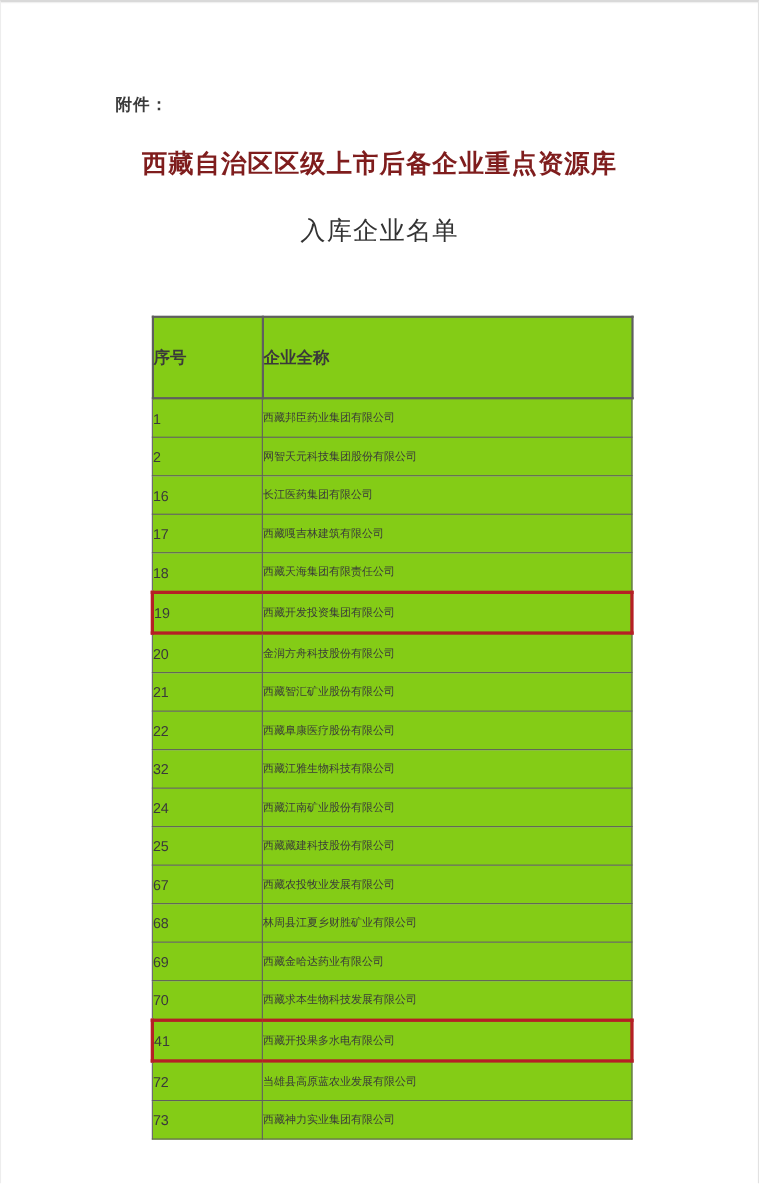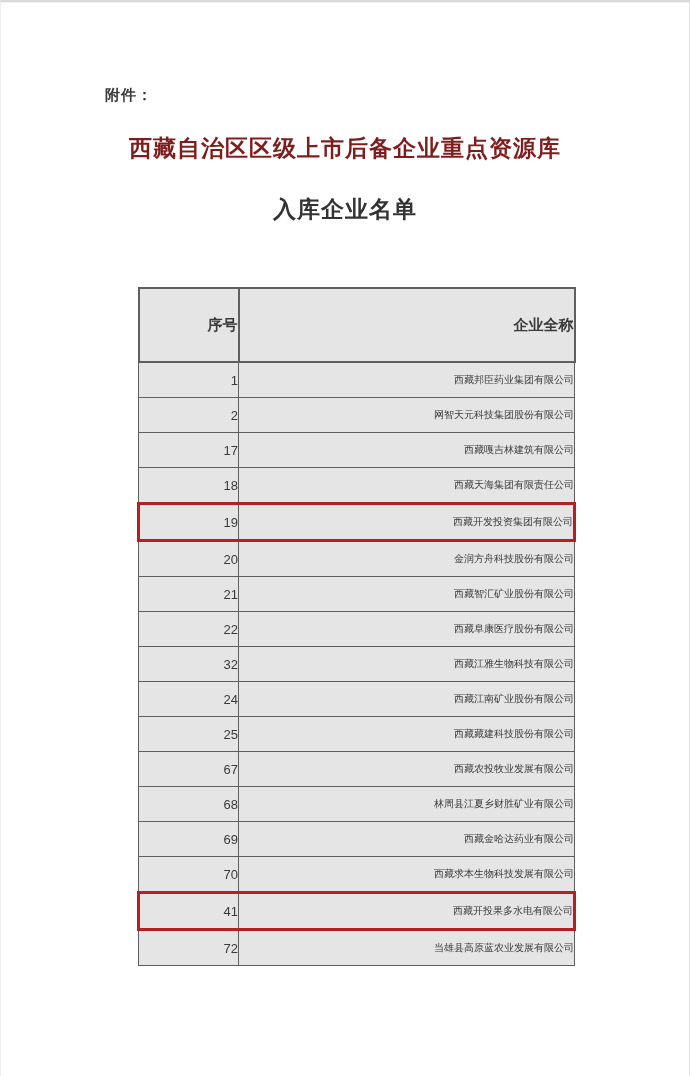--- a/index.html
+++ b/index.html
@@ -40,40 +40,40 @@
     color: #7f1d1d;
     letter-spacing: 1px;
   }
   .title-line2 {
     position: absolute;
     left: 0;
     right: 0;
     top: 192px;
     text-align: center;
     font-size: 23px;
-    font-weight: bold;
+    font-weight: normal;
     color: #333333;
     letter-spacing: 1px;
   }
   table.doc-table {
     position: absolute;
     left: 136px;
     top: 285px;
     width: 439px;
     border-collapse: collapse;
     table-layout: fixed;
   }
   .doc-table col.serial-col { width: 100px; }
   .doc-table th, .doc-table td {
     border: 1px solid var(--table-border, #5f5f5f);
-    text-align: right;
+    text-align: left;
     vertical-align: middle;
     color: var(--text-color, #3a3a3a);
     padding: 0;
-    background: #e5e5e5;
+    background: #84cc16;
   }
   .doc-table thead th {
     height: 72px;
     font-size: 15px;
     font-weight: bold;
     border-width: 2px;
   }
   .doc-table tbody td {
     height: 34px;
     font-size: 10px;
@@ -82,21 +82,20 @@
   .doc-table tbody td.serial { font-size: 13px; }
   .doc-table tr.highlight td {
     border-top: 3px solid var(--highlight, #b52025);
     border-bottom: 3px solid var(--highlight, #b52025);
   }
   .doc-table tr.highlight td:first-child {
     border-left: 3px solid var(--highlight, #b52025);
   }
   .doc-table tr.highlight td:last-child {
     border-right: 3px solid var(--highlight, #b52025);
-    padding-left: 40px;
   }
 </style>
 </head>
 <body>
 
 <div class="page">
   <div class="attachment-label">附件：</div>
 
   <div class="title-line1">西藏自治区区级上市后备企业重点资源库</div>
 
@@ -114,20 +113,24 @@
       </tr>
     </thead>
     <tbody>
         <tr>
           <td class="serial">1</td>
           <td>西藏邦臣药业集团有限公司</td>
         </tr>
         <tr>
           <td class="serial">2</td>
           <td>网智天元科技集团股份有限公司</td>
+        </tr>
+        <tr>
+          <td class="serial">16</td>
+          <td>长江医药集团有限公司</td>
         </tr>
         <tr>
           <td class="serial">17</td>
           <td>西藏嘎吉林建筑有限公司</td>
         </tr>
         <tr>
           <td class="serial">18</td>
           <td>西藏天海集团有限责任公司</td>
         </tr>
         <tr class="highlight">
@@ -175,15 +178,19 @@
           <td>西藏求本生物科技发展有限公司</td>
         </tr>
         <tr class="highlight">
           <td class="serial">41</td>
           <td>西藏开投果多水电有限公司</td>
         </tr>
         <tr>
           <td class="serial">72</td>
           <td>当雄县高原蓝农业发展有限公司</td>
         </tr>
+        <tr>
+          <td class="serial">73</td>
+          <td>西藏神力实业集团有限公司</td>
+        </tr>
       </tbody>
   </table>
 </div>
 
 </body></html>

